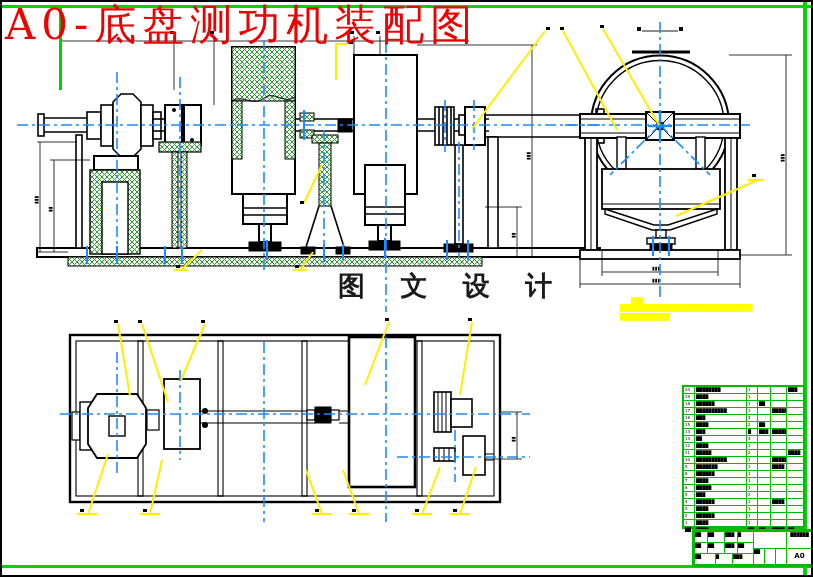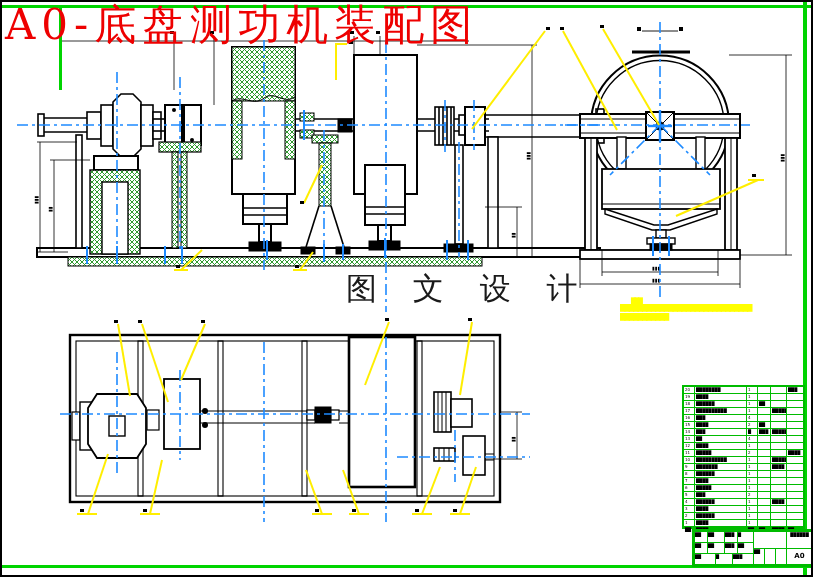--- a/index.html
+++ b/index.html
@@ -4,21 +4,21 @@
 <style>
   html,body{margin:0;padding:0;background:#888;}
   .sheet{position:relative;width:813px;height:577px;background:#ffffff;border:2px solid #000;box-sizing:border-box;overflow:hidden;font-family:"DejaVu Sans",sans-serif;}
   .lw{position:absolute;left:0;top:0;}
   .gline{position:absolute;background:#00d400;}
   .gl-top{left:0;top:3px;width:813px;height:3px;}
   .gl-bottom{left:0;top:563px;width:813px;height:3px;}
   .gl-right{left:801px;top:0;width:4px;height:577px;}
   .gl-left{left:57px;top:6px;width:3px;height:82px;}
   .big-title{position:absolute;left:3px;top:0px;width:480px;font-size:42px;line-height:46px;font-weight:normal;letter-spacing:6px;color:#ee0000;white-space:nowrap;font-family:"DejaVu Serif","DejaVu Sans",serif;}
-  .watermark{position:absolute;left:344px;top:266px;font-size:31px;font-weight:normal;letter-spacing:13px;color:#1a1a1a;font-family:"DejaVu Serif","DejaVu Sans",serif;white-space:nowrap;}
+  .watermark{position:absolute;left:336px;top:266px;font-size:27px;font-weight:bold;letter-spacing:13px;color:#1a1a1a;font-family:"DejaVu Serif","DejaVu Sans",serif;white-space:nowrap;}
   .note{position:absolute;left:618px;top:295px;width:140px;color:#ffff00;font-size:7px;line-height:9px;letter-spacing:-1px;}
   .note .mini{display:block;margin-left:11px;font-size:6px;line-height:7px;}
   .note .l1,.note .l2{display:block;white-space:nowrap;overflow:hidden;}
   .note .l2{width:52px;}
   
   .bom{position:absolute;left:680px;top:383px;width:123px;height:144px;border:2px solid #00bb00;box-sizing:border-box;display:flex;flex-direction:column;background:#fff;}
   .bom-row{flex:1;display:flex;border-top:1px solid #00bb00;overflow:hidden;}
   .bom-row:first-child{border-top:none;}
   .bom-row.hdr{flex:0 0 8px;font-weight:bold;}
   .bc{font-size:4px;line-height:6px;color:#000;border-left:1px solid #00bb00;overflow:hidden;white-space:nowrap;padding-left:1px;box-sizing:border-box;}

